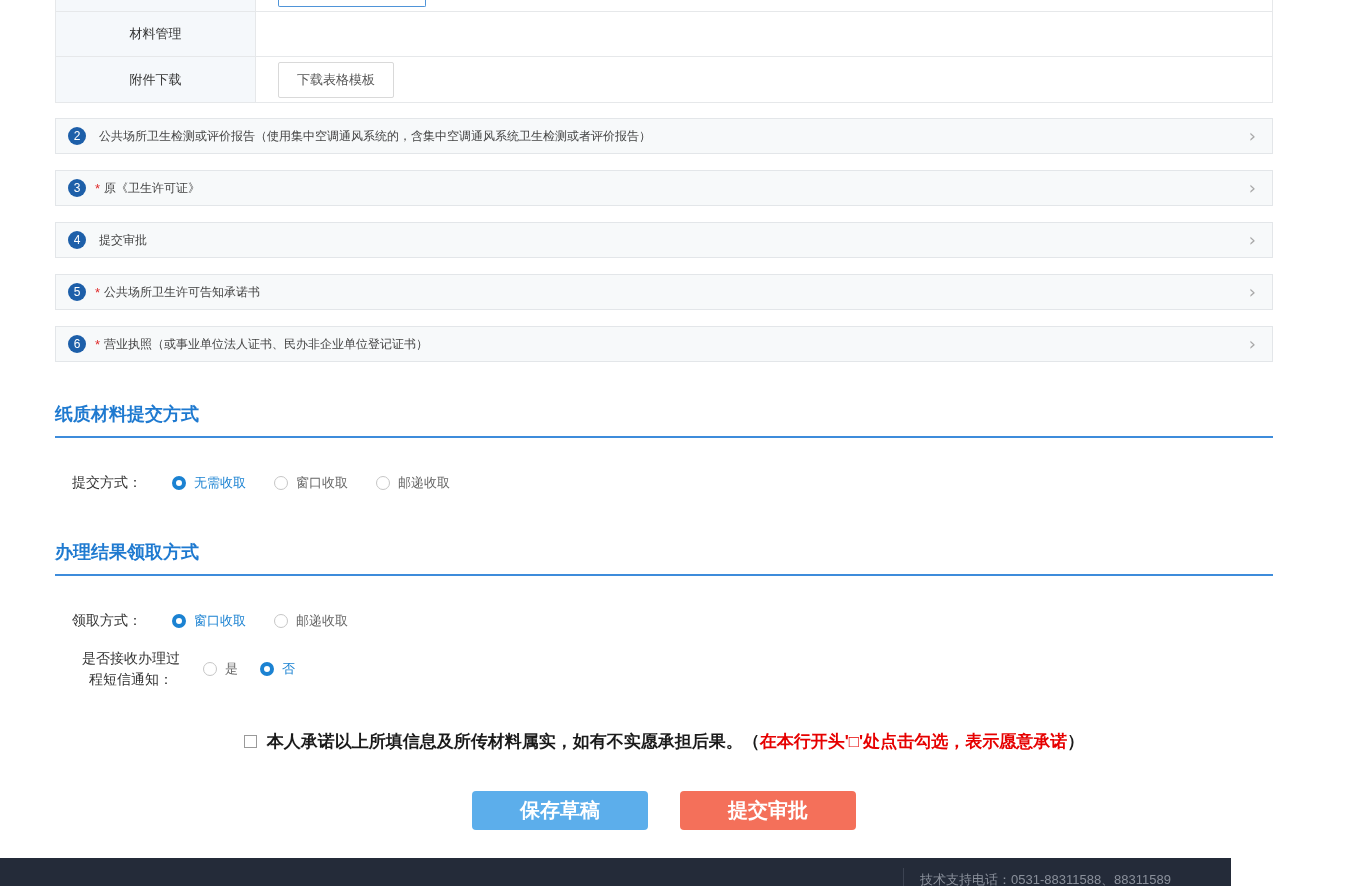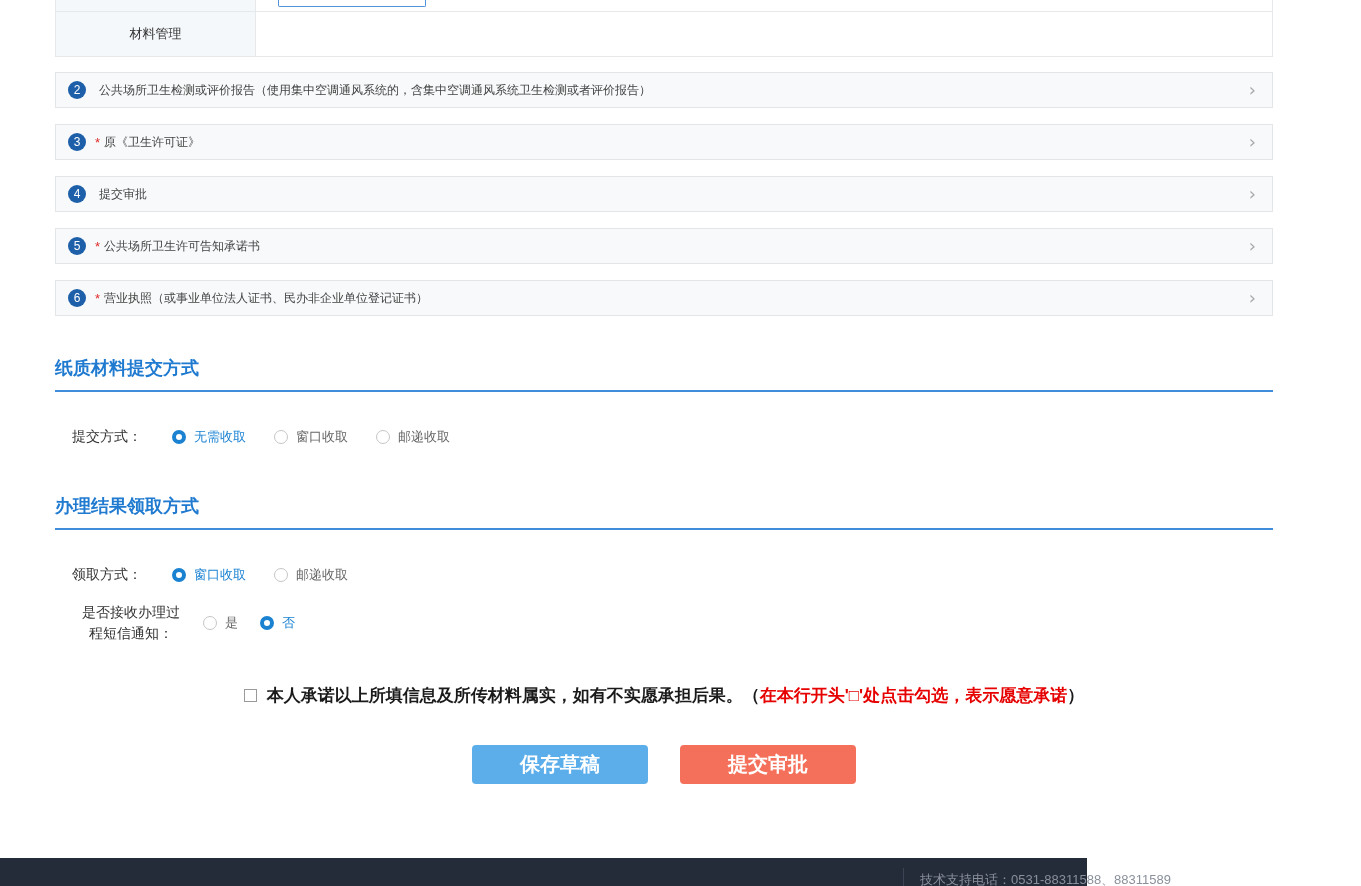--- a/index.html
+++ b/index.html
@@ -68,21 +68,21 @@
 
   
   .btn-row { margin-top: 38px; display: flex; justify-content: center; gap: 32px; }
   .btn { width: 176px; height: 39px; border: none; border-radius: 4px; color: #fff;
          font-size: 20px; font-weight: bold; cursor: pointer;
          font-family: "Liberation Sans", sans-serif; }
   .btn-save { background: #5caeeb; }
   .btn-submit { background: #f4705a; }
 
   
-  .footer { position: absolute; left: 0; bottom: 0; width: 1087px; height: 28px;
+  .footer { position: absolute; left: 0; bottom: 0; width: 1231px; height: 28px;
             background: #242b39; text-align: right; }
   .footer-divider { position: absolute; left: 903px; top: 10px; width: 1px; height: 18px;
                     background: #3c4352; }
   .footer-text { position: absolute; left: 920px; top: 13px; color: #8a909b; font-size: 13px;
                  white-space: nowrap; }
 </style>
 </head>
 <body>
 
 <div class="page">
@@ -91,20 +91,26 @@
     <div class="mat-table">
       <div class="t-row partial">
         <div class="t-label"></div>
         <div class="t-value">
           <div class="cut-input"></div>
         </div>
       </div>
       <div class="t-row r1">
         <div class="t-label">材料管理</div>
         <div class="t-value"></div>
+      </div>
+      <div class="t-row r2">
+        <div class="t-label">附件下载</div>
+        <div class="t-value">
+          <button class="tpl-btn">下载表格模板</button>
+        </div>
       </div>
     </div>
 
     <div class="acc-list">
 
       <div class="acc-bar">
         <span class="acc-num">2</span>
         <span class="acc-star"></span>
         <span class="acc-title">公共场所卫生检测或评价报告（使用集中空调通风系统的，含集中空调通风系统卫生检测或者评价报告）</span>
         <span class="acc-chevron">›</span>

